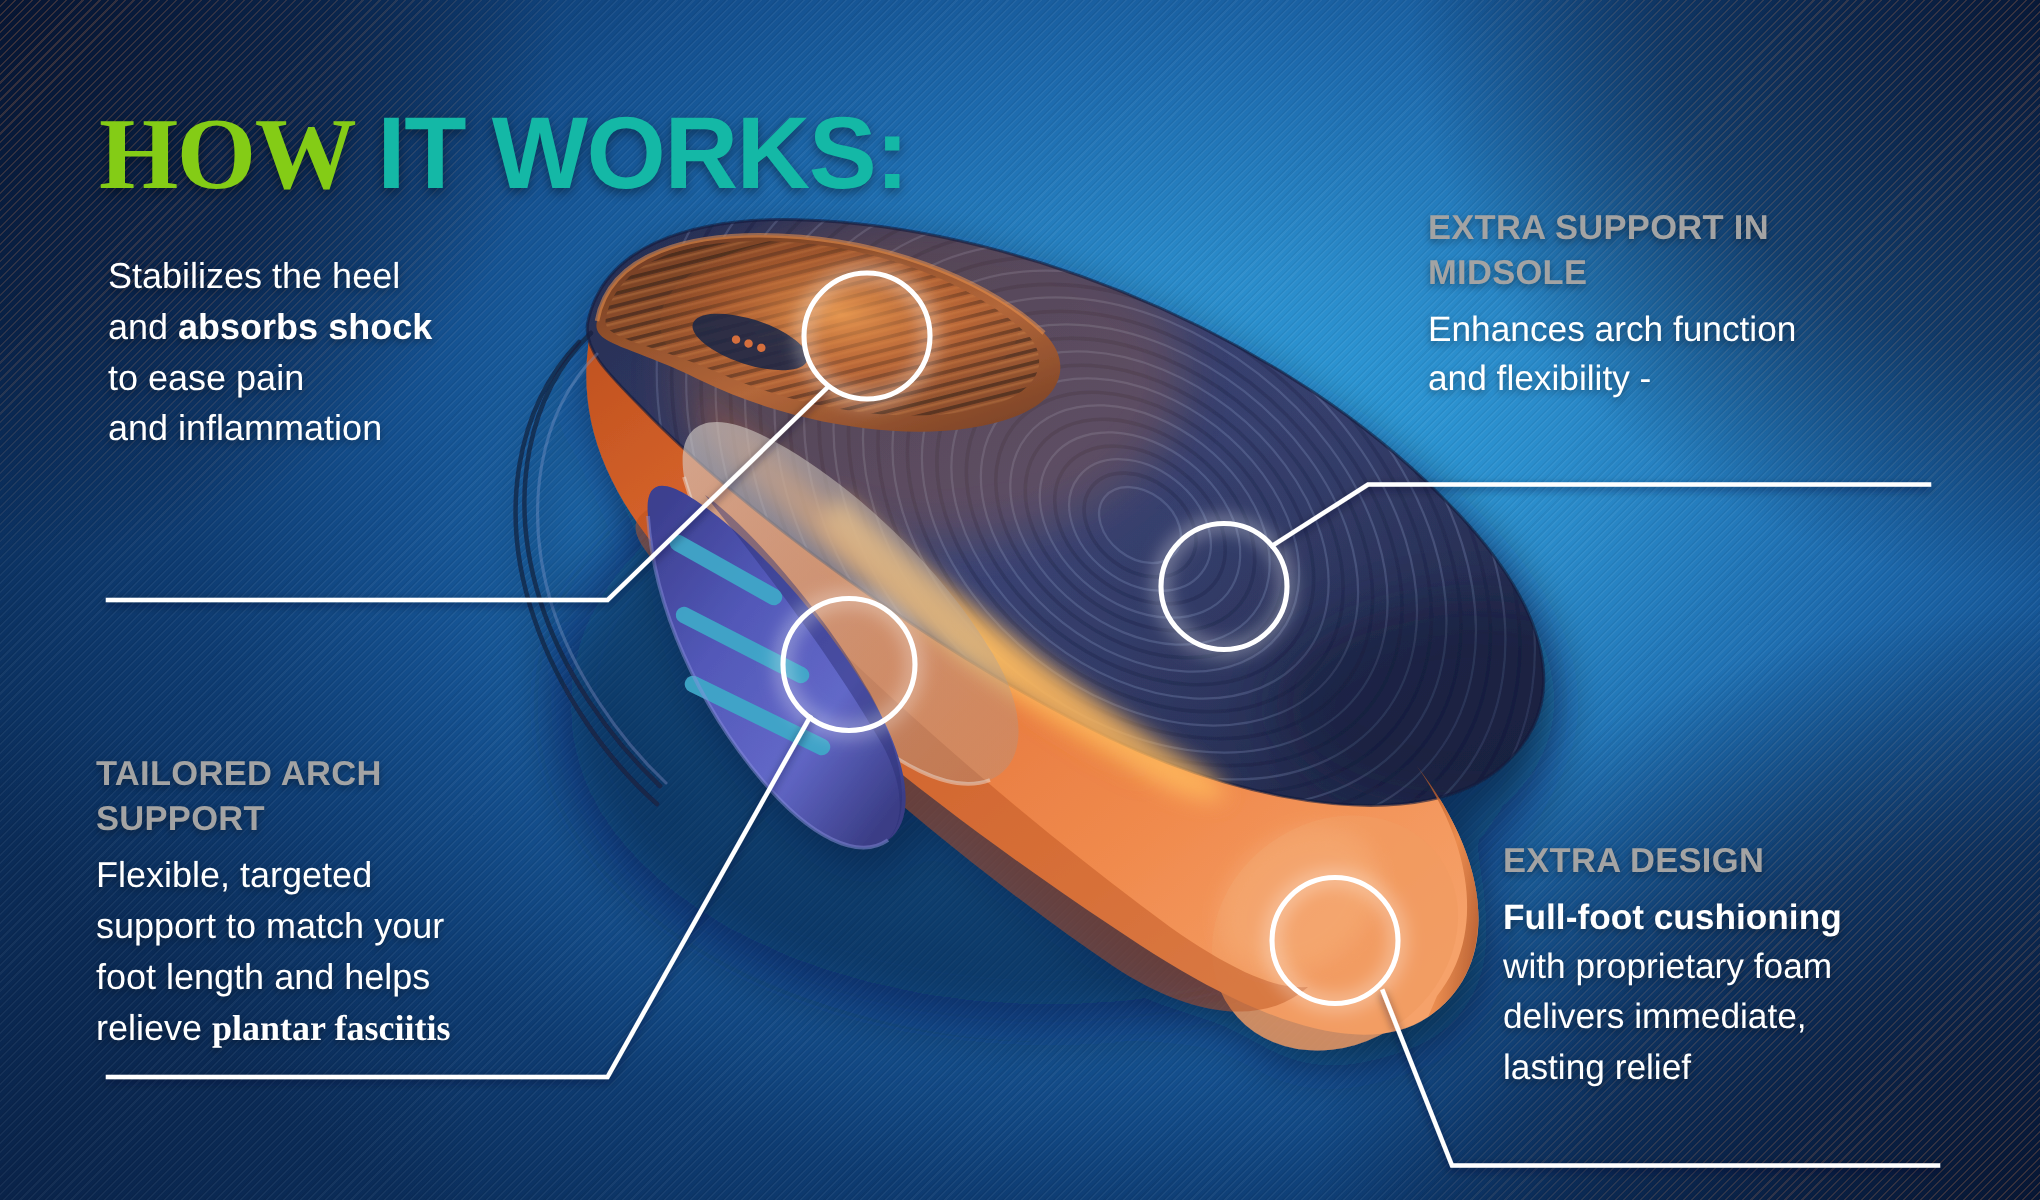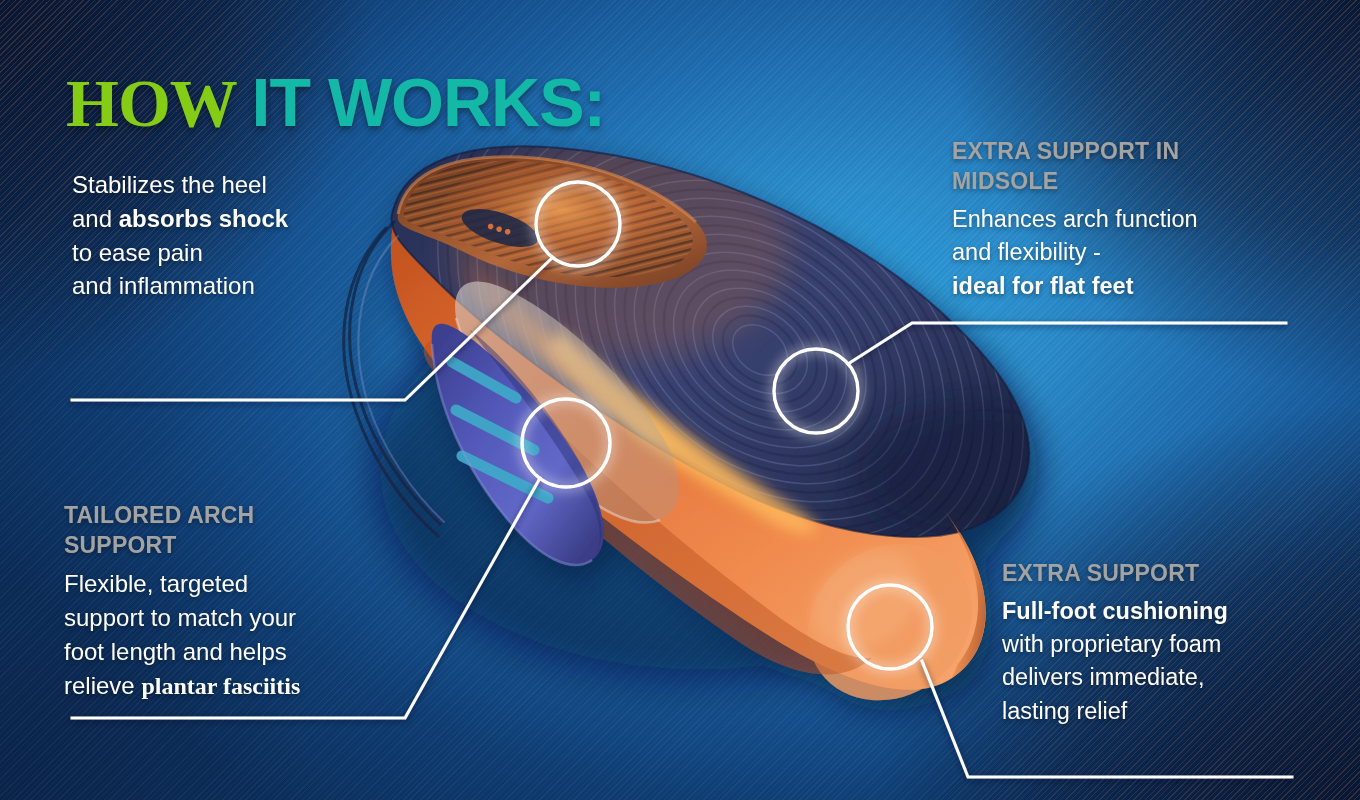--- a/index.html
+++ b/index.html
@@ -427,26 +427,26 @@
 relieve </span><b style="white-space: pre-line; font-family: Liberation Serif, serif;">plantar fasciitis</b>
     </div>
   </div>
 
   <div class="callout" id="callout-midsole">
     <div class="c-head">EXTRA SUPPORT IN
 MIDSOLE</div>
     <div class="c-body">
       <span style="white-space: pre-line;">Enhances arch function
 and flexibility -
-</span><b style="white-space: pre-line;">ideal for flat feet</b>
+</span>
     </div>
   </div>
 
   <div class="callout" id="callout-comfort">
-    <div class="c-head">EXTRA SUPPORT</div>
+    <div class="c-head">EXTRA DESIGN</div>
     <div class="c-body">
       <b style="white-space: pre-line;">Full-foot cushioning</b><span style="white-space: pre-line;">
 with proprietary foam
 delivers immediate,
 lasting relief</span>
     </div>
   </div>
 
 </div>
 

